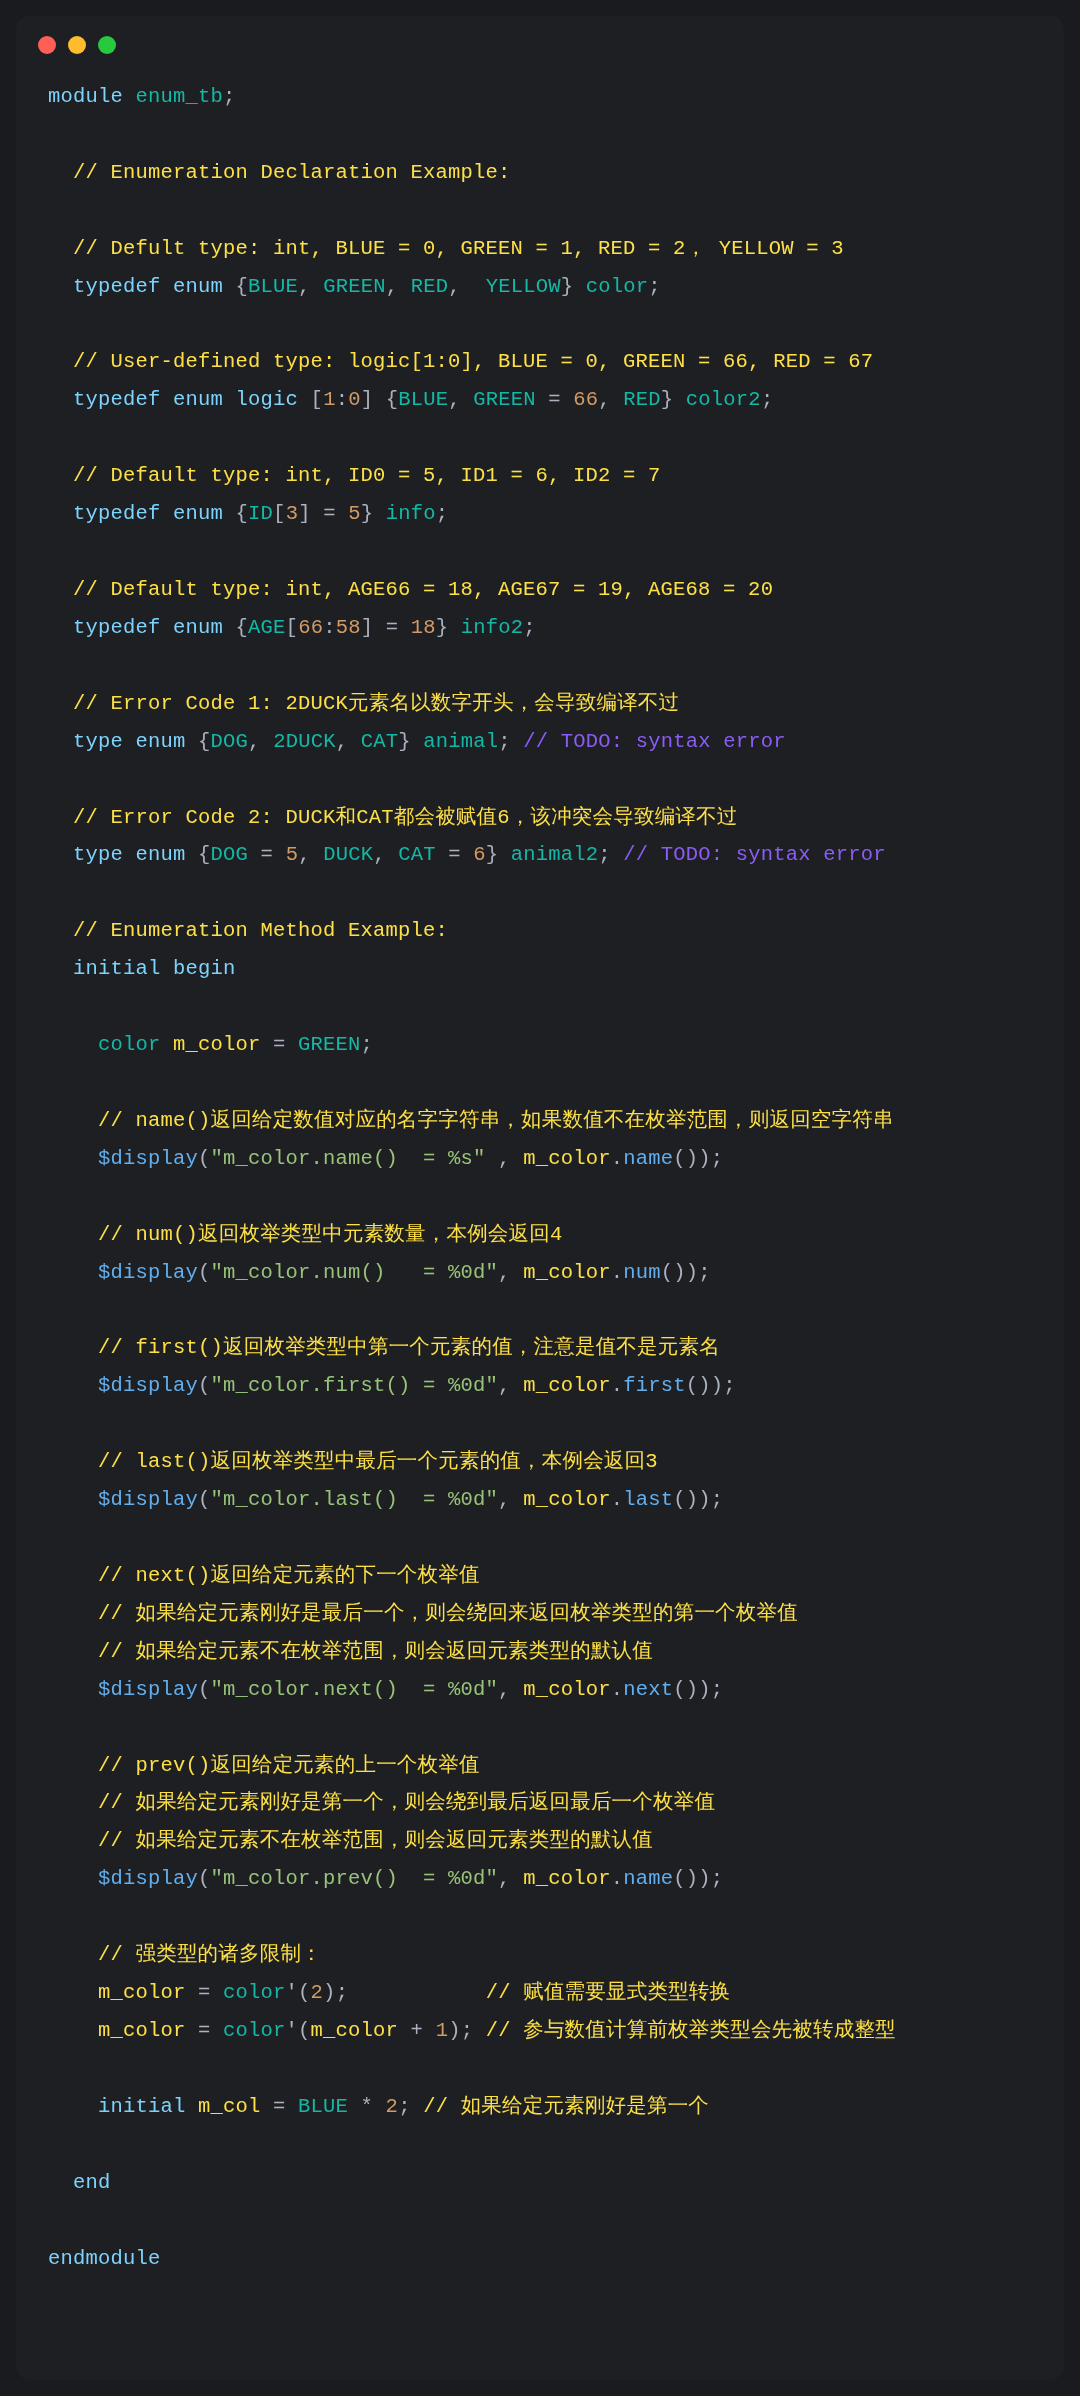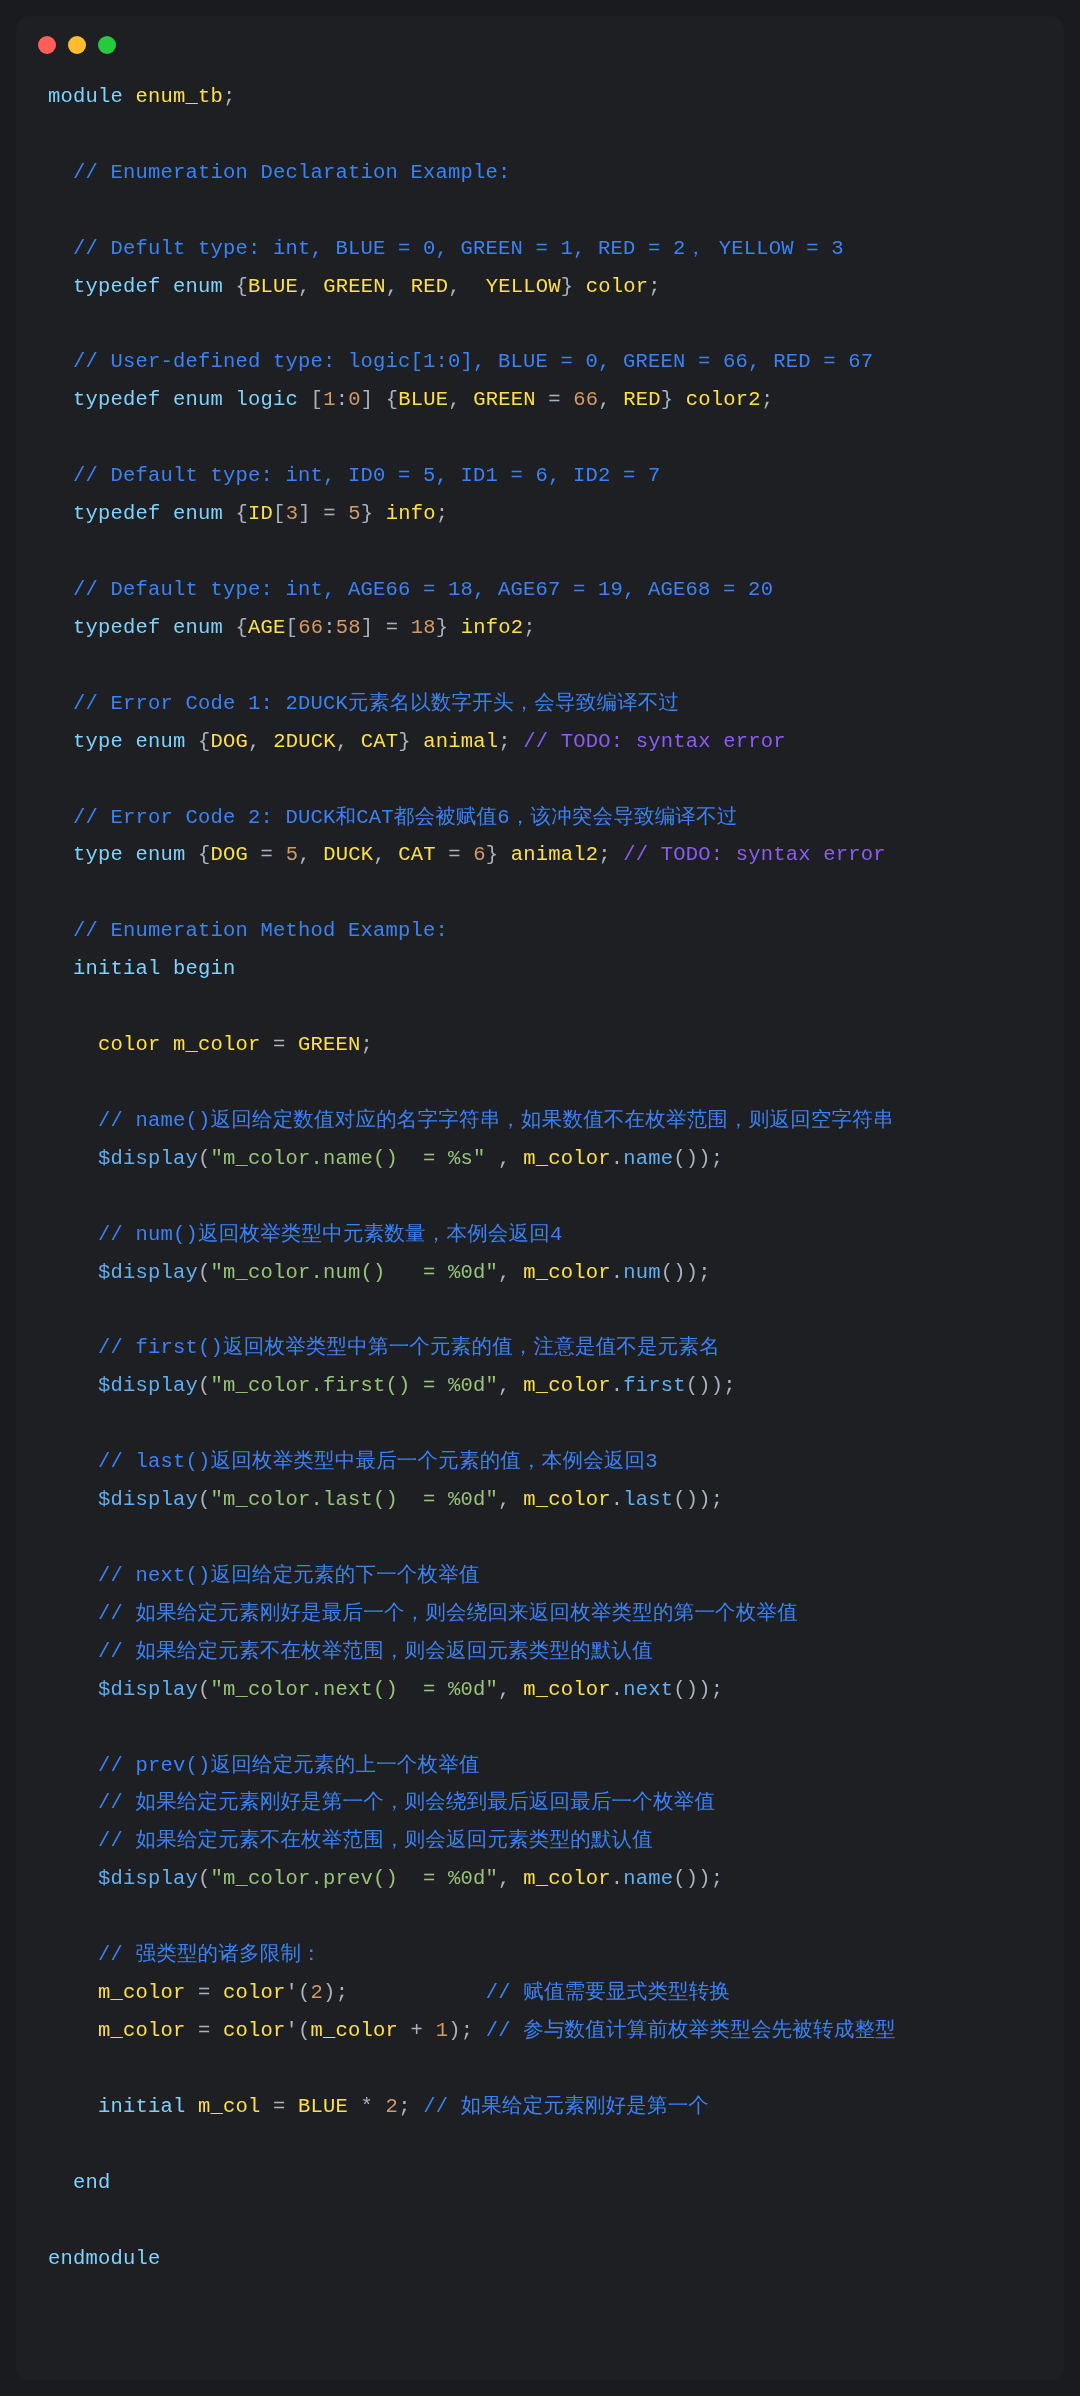--- a/index.html
+++ b/index.html
@@ -33,25 +33,25 @@
   }
   .dot.red { background: #ff5f56; }
   .dot.yellow { background: #ffbd2e; }
   .dot.green { background: #27c93f; }
   .code {
     padding: 14px 32px 40px 32px;
     white-space: pre;
     letter-spacing: 0.2px;
   }
   .kw   { color: #7dd3fc; } 
-  .typ  { color: #fde047; } 
+  .typ  { color: #14b8a6; } 
   .mem  { color: #fde047; } 
   .str  { color: #98c379; } 
   .num  { color: #d19a66; } 
-  .cmt  { color: #3b82f6; font-style: normal; } 
+  .cmt  { color: #fde047; font-style: normal; } 
   .todo { color: #8b5cf6; } 
   .fn   { color: #61afef; } 
   .pl   { color: #abb2bf; } 
 </style>
 </head>
 <body>
 
 <div class="window">
   <div class="titlebar">
     <div class="dot red"></div>

